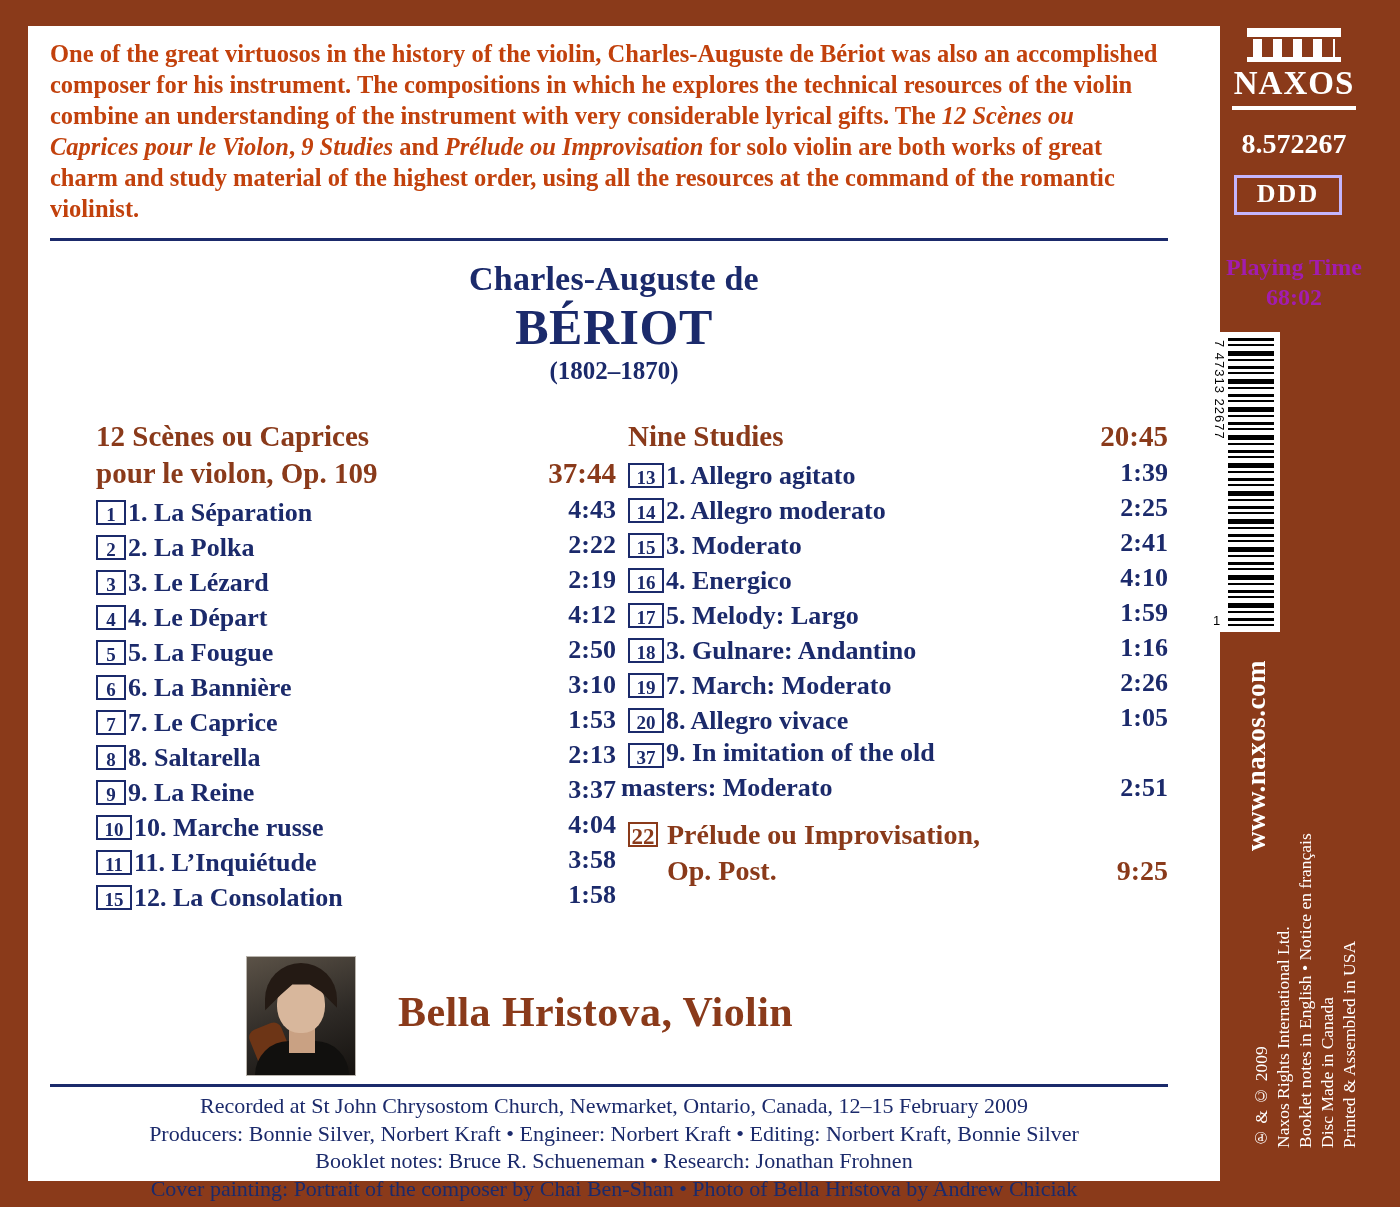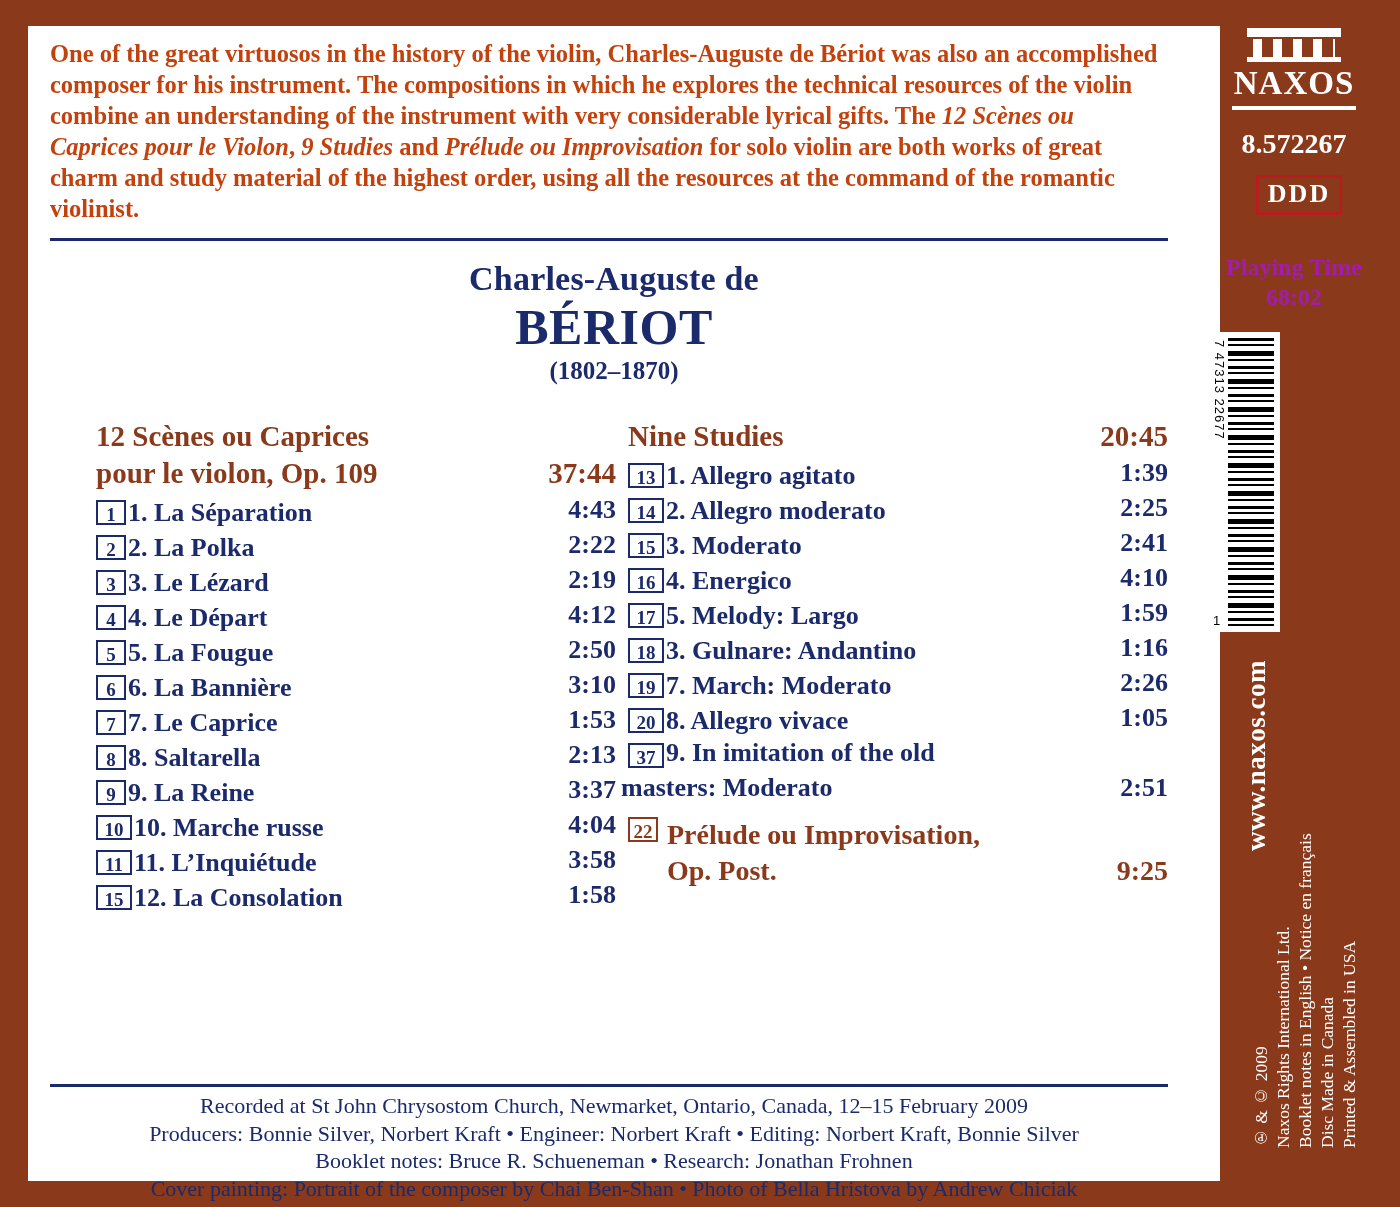--- a/index.html
+++ b/index.html
@@ -187,24 +187,25 @@
     line-height: 36px;
     margin-top: 12px;
   }
   .prelude .num {
     display: inline-block;
     width: 30px;
     height: 25px;
     line-height: 25px;
     border: 2px solid #8a3a1a;
     text-align: center;
-    font-size: 19px;
+    font-size: 23px;
     font-weight: bold;
     vertical-align: top;
     margin-right: 9px;
+    margin-top: 5px;
     box-sizing: border-box;
   }
   .prelude .plines {
     display: inline-block;
     vertical-align: top;
     width: 400px;
   }
   .prelude .time {
     position: absolute;
     right: 0;
@@ -339,26 +340,26 @@
     right: 44px; top: 128px;
     width: 124px;
     text-align: center;
     color: #ffffff;
     font-size: 28px;
     font-weight: bold;
   }
   .ddd {
     position: absolute;
     right: 58px; top: 175px;
-    width: 86px;
+    width: 108px;
     text-align: center;
     color: #ffffff;
     font-size: 26px;
     font-weight: bold;
-    border: 3px solid #b91c1c;
+    border: 3px solid #c4b5fd;
     padding: 1px 0 3px 0;
     letter-spacing: 2px;
     box-sizing: border-box;
   }
   .playing-time {
     position: absolute;
     right: 38px; top: 252px;
     width: 136px;
     text-align: center;
     color: #a21caf;
@@ -564,20 +565,30 @@
         <div class="prelude">
           <span class="num">22</span><span class="plines">
             <span style="display:block">Prélude ou Improvisation,</span>
             <span style="display:block">Op. Post.</span>
           </span>
           <span class="time">9:25</span>
         </div>
       </div>
     </div>
 
+    <div class="performer-row">
+      <div class="photo">
+        <div class="violin"></div>
+        <div class="shoulders"></div>
+        <div class="neck"></div>
+        <div class="face"></div>
+        <div class="hair"></div>
+      </div>
+      <div class="performer-name">Bella Hristova, Violin</div>
+    </div>
 
     <div class="rule2"></div>
 
     <div class="credits">
       <div>Recorded at St John Chrysostom Church, Newmarket, Ontario, Canada, 12–15 February 2009</div>
       <div>Producers: Bonnie Silver, Norbert Kraft • Engineer: Norbert Kraft • Editing: Norbert Kraft, Bonnie Silver</div>
       <div>Booklet notes: Bruce R. Schueneman • Research: Jonathan Frohnen</div>
       <div>Cover painting: Portrait of the composer by Chai Ben-Shan • Photo of Bella Hristova by Andrew Chiciak</div>
     </div>
 

